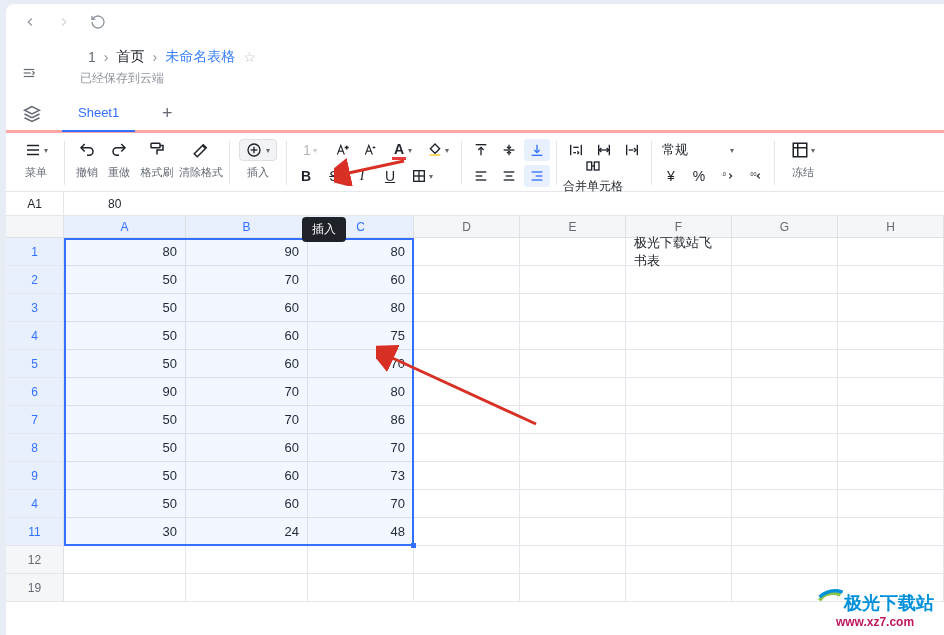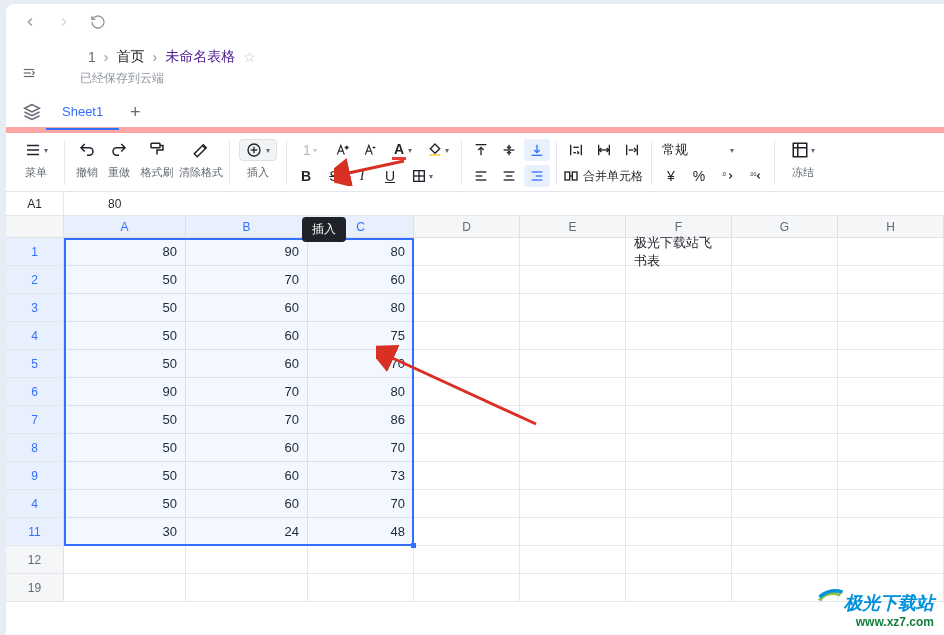--- a/index.html
+++ b/index.html
@@ -5,26 +5,26 @@
 * { box-sizing: border-box; margin: 0; padding: 0; font-family: "Microsoft YaHei", Arial, sans-serif; }
 html, body { width: 944px; height: 635px; overflow: hidden; background: #e8edf5; }
 .app { display: flex; height: 100%; }
 .leftbar { width: 24px; background: #e8edf5; }
 .main { flex: 1; background: #fff; display: flex; flex-direction: column; border-radius: 8px 0 0 0; margin-top: 4px; position: relative; }
 .titlebar { height: 36px; display: flex; align-items: center; gap: 14px; padding-left: 14px; color: #646a73; }
 .tbtn { width: 20px; height: 20px; display: flex; align-items: center; justify-content: center; color: #8f959e; }
 .breadcrumb-row { padding: 8px 0 2px 44px; display: flex; align-items: center; gap: 8px; font-size: 14px; color: #1f2329; }
 .breadcrumb-row .sep { color: #8f959e; }
 .breadcrumb-row .num { color: #646a73; }
-.breadcrumb-row .doc { color: #4c1d95; }
+.breadcrumb-row .doc { color: #3b82f6; }
 .breadcrumb-row .link { color: #1f2329; }
 .star { color: #bbbfc4; }
 .saved { padding: 2px 0 10px 74px; font-size: 12px; color: #8f959e; }
 .drawer-icon { position: absolute; left: 14px; top: 62px; color: #646a73; }
-.tabs { display: flex; align-items: center; height: 36px; padding-left: 12px; border-bottom: 6px solid #fca5a5; }
+.tabs { display: flex; align-items: center; height: 36px; padding-left: 12px; border-bottom: 3px solid #fca5a5; gap: 16px; }
 .layers { width: 28px; display: flex; align-items: center; justify-content: center; color: #646a73; }
 .tab { padding: 0 16px; height: 36px; display: flex; align-items: center; font-size: 13px; color: #3370ff; border-bottom: 2px solid #3370ff; }
 .addtab { width: 32px; display: flex; align-items: center; justify-content: center; color: #646a73; font-size: 18px; }
 .toolbar { display: flex; align-items: flex-start; padding: 6px 8px 4px 8px; border-bottom: 1px solid #e5e6eb; gap: 0; }
 .tgroup { display: flex; align-items: flex-start; }
 .tcol { display: flex; flex-direction: column; align-items: center; width: 32px; gap: 4px; }
 .tcol.w { width: 44px; }
 .tcol .ic { height: 22px; display: flex; align-items: center; justify-content: center; color: #1f2329; }
 .tcol .lb { font-size: 11px; color: #646a73; white-space: nowrap; }
 .sep-v { width: 1px; background: #e5e6eb; margin: 2px 6px; align-self: stretch; }
@@ -47,27 +47,27 @@
 .cell { border-right: 1px solid #e5e6eb; display: flex; align-items: center; justify-content: flex-end; padding-right: 8px; font-size: 13px; color: #1f2329; }
 .cell.l { justify-content: flex-start; padding-left: 8px; }
 .colA { width: 122px; } .colB { width: 122px; } .colC { width: 106px; }
 .colD { width: 106px; } .colE { width: 106px; } .colF { width: 106px; }
 .colG { width: 106px; } .colH { width: 106px; }
 .sel { position: absolute; border: 2px solid #3370ff; pointer-events: none; }
 .sel-fill { position: absolute; background: rgba(51,112,255,0.06); pointer-events: none; }
 .tooltip { position: absolute; background: #1f2329; color: #fff; font-size: 12px; padding: 4px 10px; border-radius: 4px; z-index: 50; }
 .arrow { position: absolute; z-index: 40; pointer-events: none; }
 .watermark { position: absolute; right: 10px; bottom: 6px; text-align: right; z-index: 60; }
-.watermark .t1 { font-size: 18px; font-weight: bold; font-style: italic; color: #0091da; }
-.watermark .t2 { font-size: 12px; color: #15803d; font-weight: bold; }
+.watermark .t1 { font-size: 18px; font-weight: bold; color: #0091da; }
+.watermark .t2 { font-size: 12px; color: #be185d; font-weight: bold; text-align: center; }
 .wmlogo { display: inline-block; }
 svg { display: block; }
 .hl-col { background: #e8f0fe !important; color: #3370ff !important; }
 .hl-row { background: #e8f0fe !important; color: #3370ff !important; }
-.mergebtn { display: flex; align-items: center; gap: 4px; }
+.mergebtn { display: flex; align-items: center; gap: 4px; flex-direction: column; }
 </style>
 </head>
 <body>
 
 <div class="app">
   <div class="leftbar"></div>
   <div class="main">
 
     <div class="titlebar">
       <div class="tbtn">

